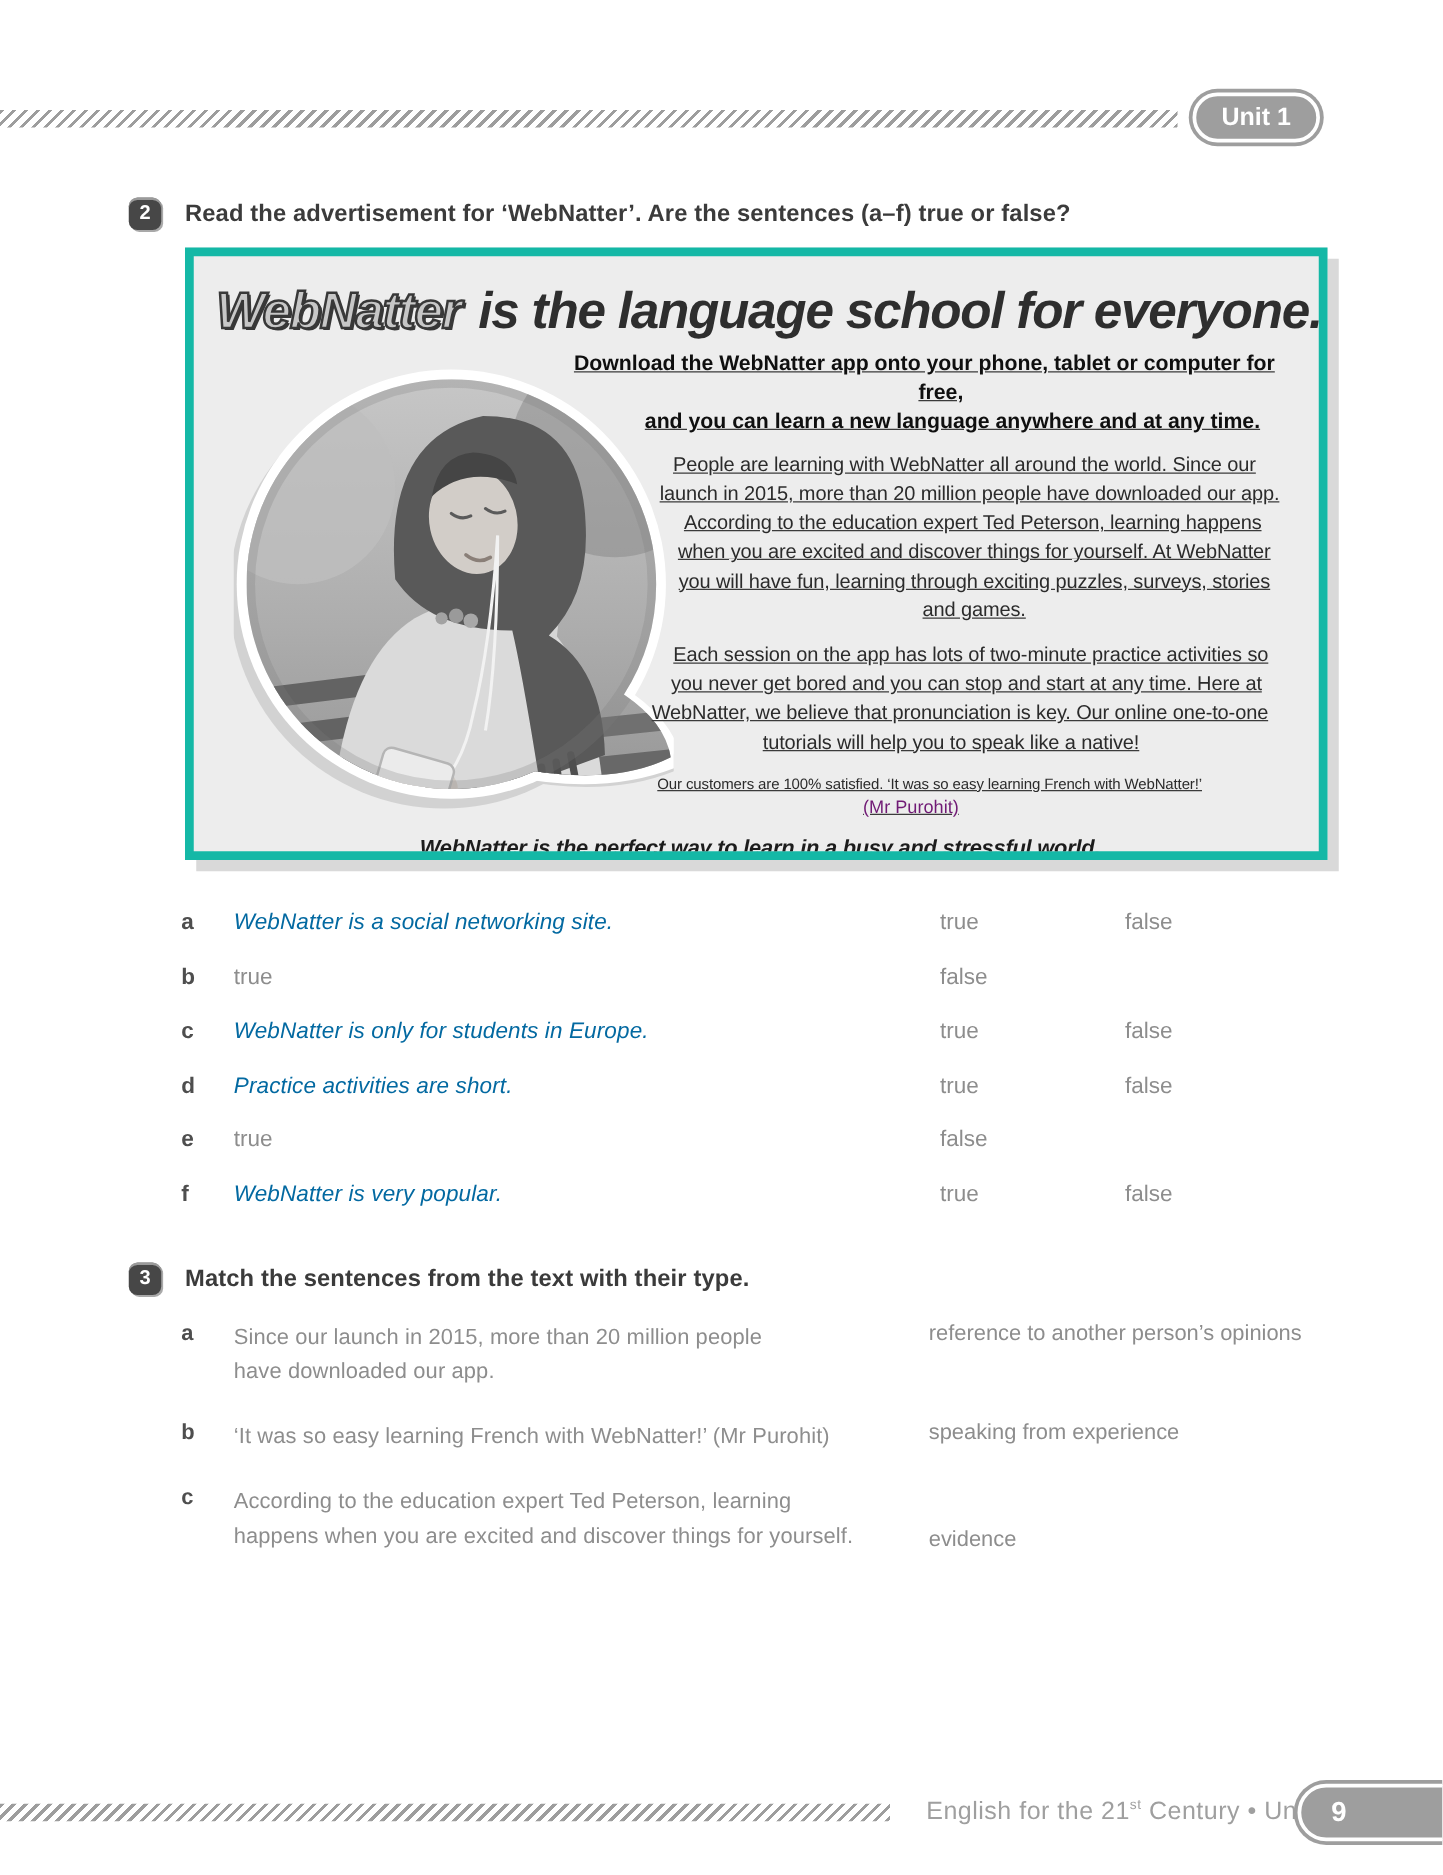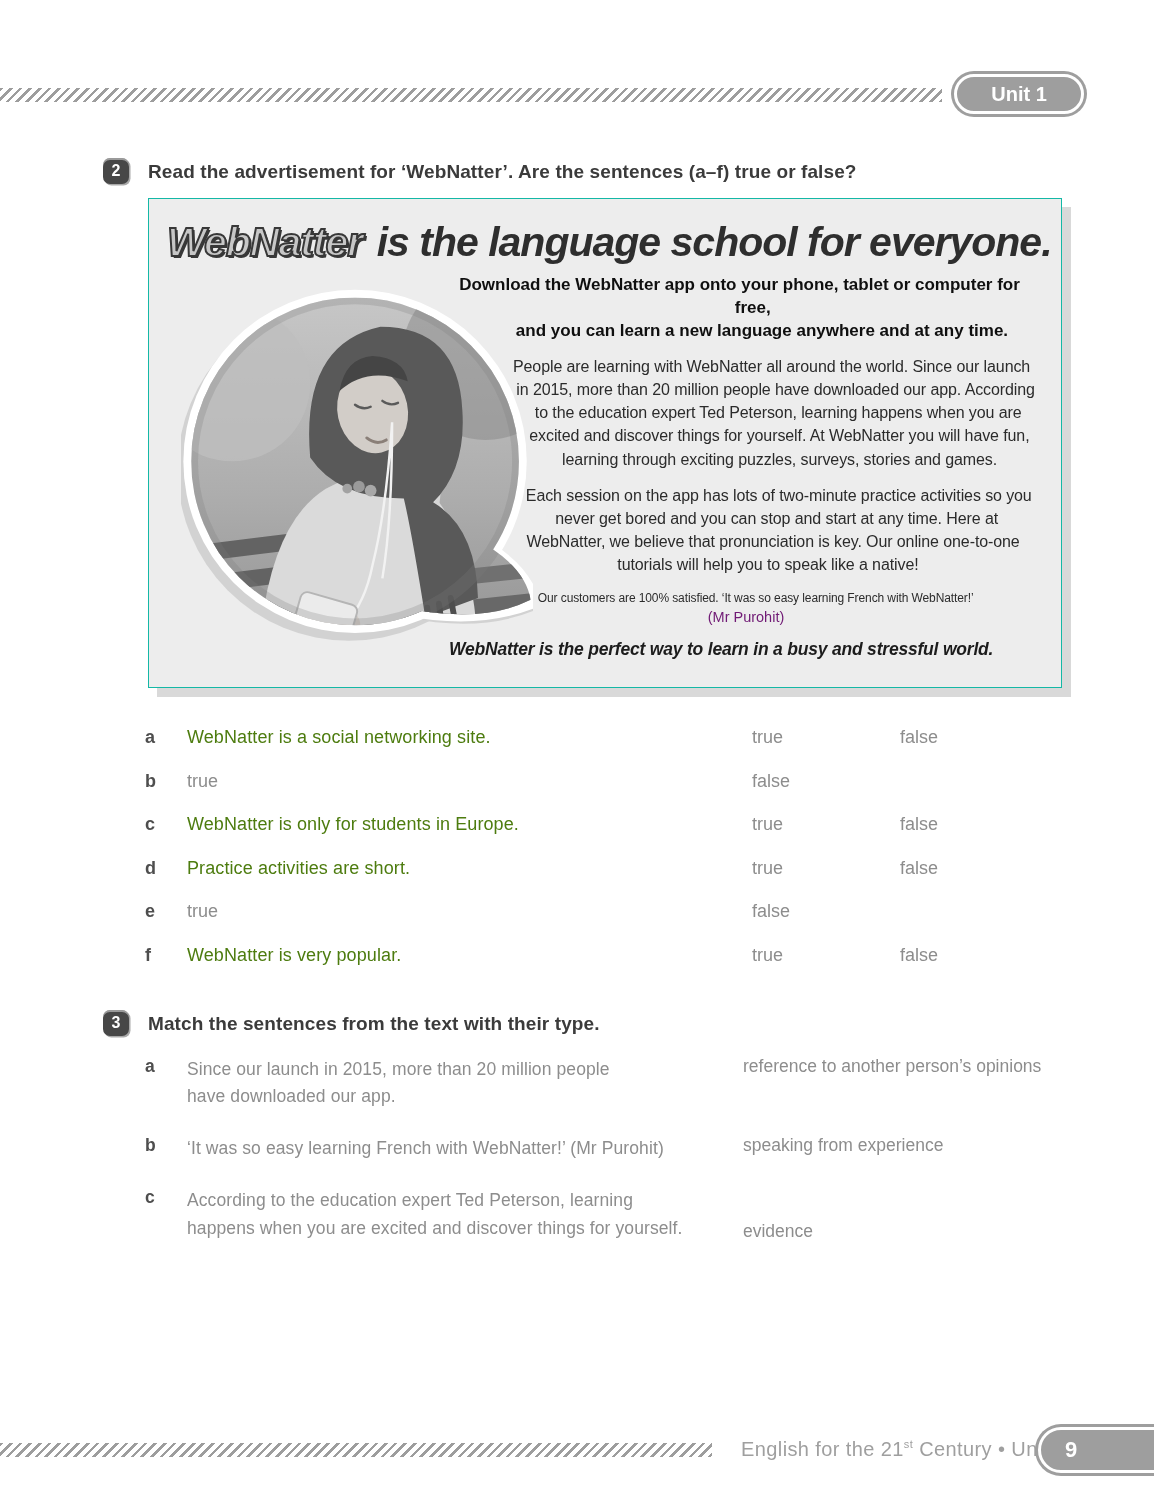--- a/index.html
+++ b/index.html
@@ -25,21 +25,21 @@
   .pill {
     position:absolute;
     background:#9e9e9e;
     border:3px solid #ffffff;
     box-shadow:0 0 0 3px #9e9e9e;
     border-radius:26px;
     color:#ffffff;
     font-weight:bold;
     display:flex; align-items:center;
   }
-  .unit-pill { left:954px; top:74px; width:130px; height:40px; justify-content:center; font-size:20px; }
+  .unit-pill { left:954px; top:74px; width:102px; height:40px; justify-content:center; font-size:20px; }
   .page-pill { left:1038px; top:1427px; width:170px; height:46px; font-size:22px; padding-left:24px; }
 
   
   .ex-header { position:absolute; display:flex; align-items:flex-start; gap:19px; }
   .ex2-header { left:103px; top:158px; }
   .ex3-header { left:103px; top:1010px; }
   .ex-num {
     width:26px; height:26px; flex:0 0 26px;
     background:#474747;
     border-radius:7px;
@@ -48,41 +48,41 @@
     box-shadow:inset 0 2px 0 rgba(255,255,255,.45), 1.5px 1.5px 0 #a9a9a9;
   }
   .ex-title { font-weight:bold; font-size:19px; color:#3b3b3b; padding-top:3px; letter-spacing:.1px; }
 
   
   .ad-box {
     position:absolute;
     left:148px; top:198px;
     width:914px; height:490px;
     background:#ededed;
-    border:1px solid #14b8a6;
+    border:7px solid #14b8a6;
     box-shadow:9px 9px 0 rgba(186,186,186,.55);
     overflow:hidden;
   }
   .ad-headline {
     margin:20px 18px 4px 18px;
     text-align:center;
     font-style:italic;
     font-weight:bold;
     font-size:41px;
     letter-spacing:-1px;
     color:#2e2e2e;
     white-space:nowrap;
   }
   .ad-brand {
     color:#c7c7c7;
     -webkit-text-stroke:2px #383838;
     text-shadow:2px 2px 0 #383838;
     padding-right:4px;
   }
-  .ad-content { padding:4px 26px 0 32px; }
+  .ad-content { padding:4px 26px 0 32px;text-decoration:underline; }
   .ad-photo-wrap {
     float:left;
     width:352px; height:398px;
     margin:2px 4px 0 0;
     shape-outside:ellipse(46% 45% at 47% 46%);
     shape-margin:12px;
   }
   .ad-text { text-align:center; }
   .ad-intro {
     font-weight:bold; font-size:17px; line-height:1.35;
@@ -99,21 +99,21 @@
   
   .tf-list { position:absolute; left:145px; top:727px; width:910px; }
   .tf-row {
     display:grid;
     grid-template-columns:42px 565px 148px auto;
     height:43.6px;
     align-items:start;
     font-size:18px;
   }
   .item-letter { font-weight:bold; color:#4e4e4e; }
-  .item-text { color:#4d7c0f; letter-spacing:.1px; }
+  .item-text { color:#0369a1; letter-spacing:.1px;font-style:italic; }
   .tf-opt { color:#8d8d8d; }
 
   
   .match-list { position:absolute; left:145px; top:1056px; width:950px; }
   .match-row {
     display:grid;
     grid-template-columns:42px 556px auto;
     font-size:17.5px;
     margin-bottom:25px;
   }

